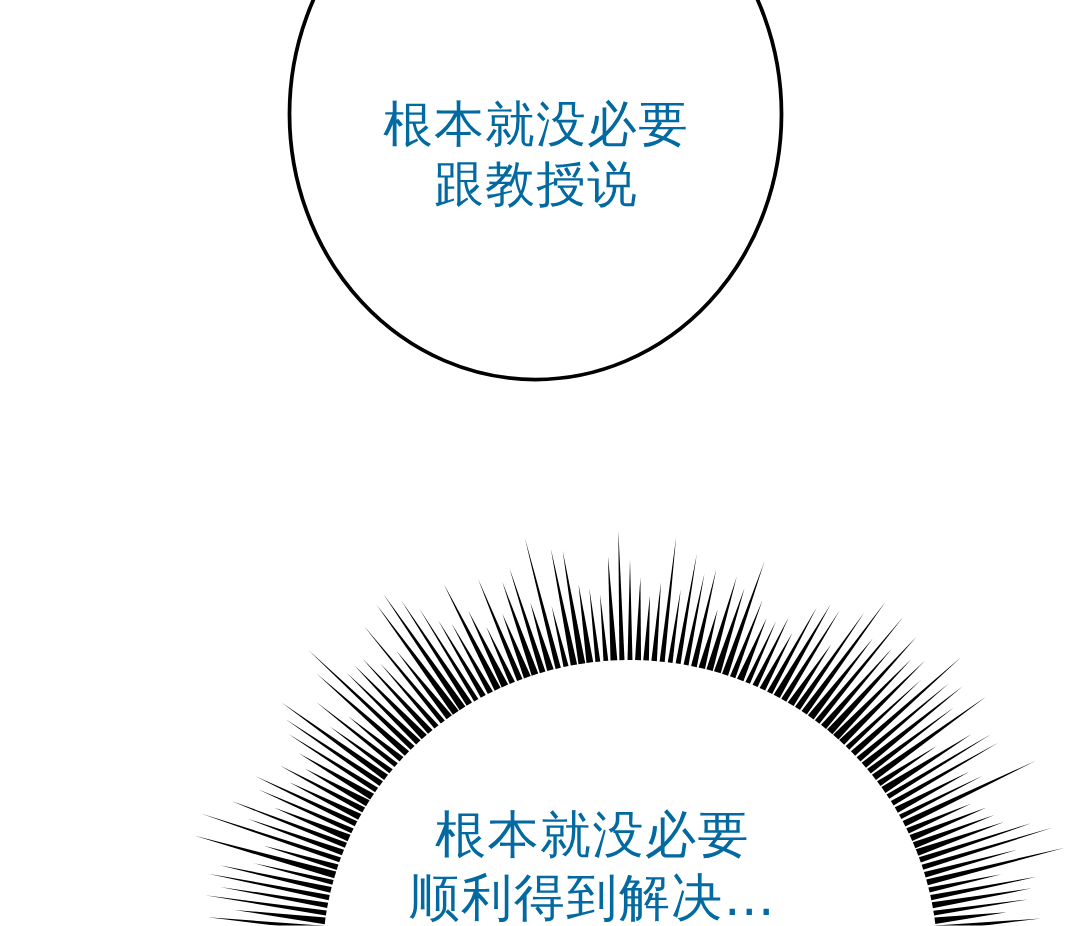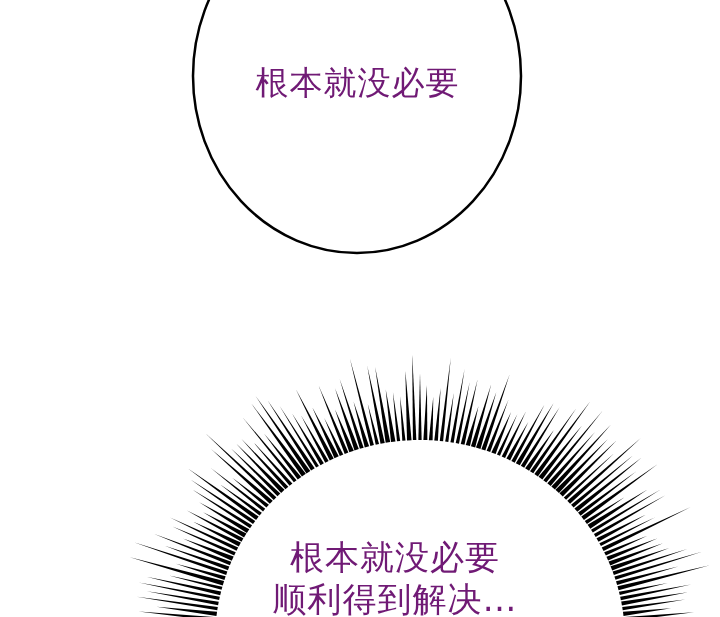--- a/index.html
+++ b/index.html
@@ -1,20 +1,20 @@
 <!DOCTYPE html>
 <html><head>
 <meta charset="utf-8">
 <style>
   html, body { margin:0; padding:0; background:#ffffff; }
   body { width:720px; height:617px; overflow:hidden; position:relative; font-family:"DejaVu Sans", sans-serif; }
   .panel { position:absolute; left:0; top:0; width:720px; height:617px; background:#ffffff; overflow:hidden; }
   svg.layer { position:absolute; left:0; top:0; }
   .bubble-text {
-    position:absolute; text-align:center; color:#701a75; font-size:33px; line-height:40px;
+    position:absolute; text-align:center; color:#0369a1; font-size:33px; line-height:40px;
     letter-spacing:1px; white-space:nowrap;
   }
   .bubble-text div { display:block; }
   #t1 { left:230px; top:63px; width:255px; }
   #t2 { left:250px; top:536px; width:290px; font-size:34px; line-height:42px; }
 </style>
 </head>
 <body>
 
 <div class="panel">
@@ -141,19 +141,20 @@
       <polygon points="623.5324728393832,616.0692456181862 622.959920323879,611.7202774937932 671.1319863310973,608.2387552507348" fill="#000"></polygon>
       <polygon points="624.0905065769125,621.1257956673426 623.6634705240795,617.0628190255961 693.9849961437965,612.2903055575509" fill="#000"></polygon>
       <polygon points="624.5001690076273,625.9868686194937 624.2359378229552,622.6294930893681 719.4759849905242,617.2851668788958" fill="#000"></polygon>
       <polygon points="624.8121381431861,631.3089480912547 624.6259711061891,627.7566694115676 692.2415036307486,626.2738634734072" fill="#000"></polygon>
       <polygon points="624.9723032548883,636.3895917157905 624.8871999850902,633.1396289610601 691.688464456751,633.1559702106399" fill="#000"></polygon>
       <polygon points="625,642.1827880658436 625,637.8172119341564 677.0385133744855,639.9999999999999" fill="#000"></polygon>
     </svg>
 
   <div class="bubble-text" id="t1">
     <div>根本就没必要</div>
+    <div>跟教授说</div>
   </div>
 
   <div class="bubble-text" id="t2">
     <div>根本就没必要</div>
     <div>顺利得到解决…</div>
   </div>
 </div>
 
 </body></html>

